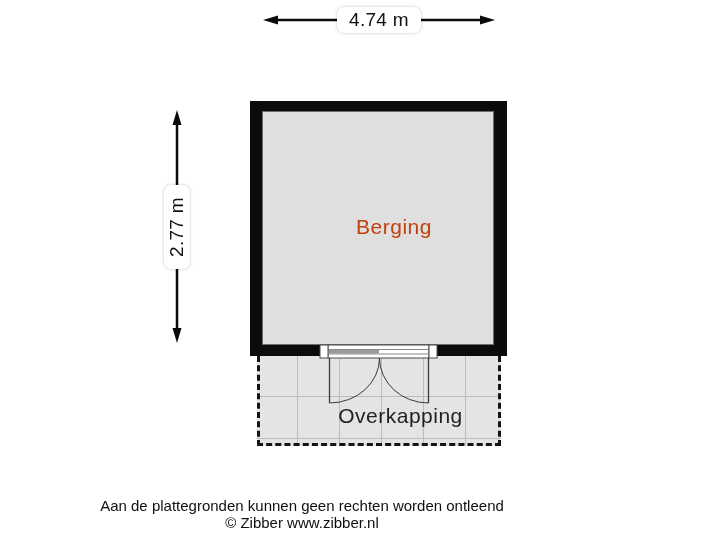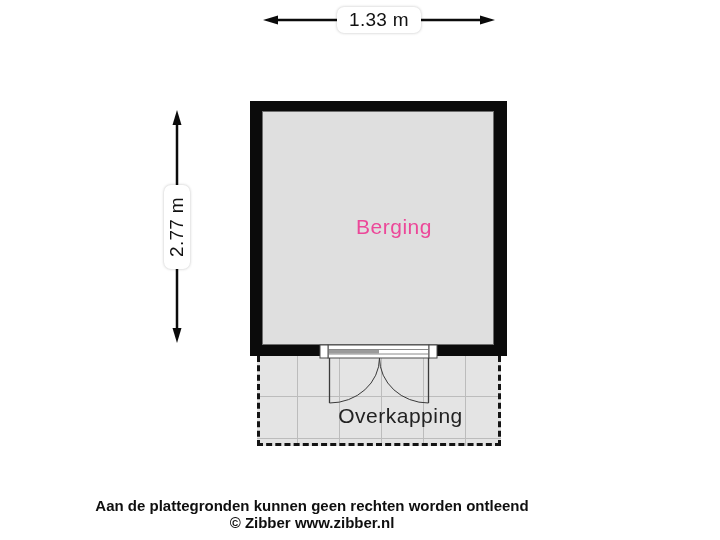--- a/index.html
+++ b/index.html
@@ -30,21 +30,21 @@
     left:250px;top:101px;width:257px;height:255px;
     background:#0b0b0b;z-index:1;
   }
   .room-inner{
     left:262px;top:111px;width:232px;height:234px;
     background:#dfdfdf;border:1px solid #6e6e6e;
     box-sizing:border-box;z-index:2;
   }
   .room-label{
     left:262px;top:215px;width:264px;
-    text-align:center;font-size:21px;color:#ec4899;
+    text-align:center;font-size:21px;color:#c2410c;
     letter-spacing:.5px;z-index:4;
   }
 
   
   .canopy{
     left:257px;top:356px;width:244px;height:90px;
     box-sizing:border-box;
     background-color:#e4e4e4;
     background-image:
       repeating-linear-gradient(to right, transparent 0, transparent 40px, #bcbcbc 40px, #bcbcbc 41px, transparent 41px, transparent 42px),
@@ -59,35 +59,35 @@
     left:257px;top:404px;width:287px;
     text-align:center;font-size:21px;color:#222;
     letter-spacing:.5px;z-index:4;
   }
 
   
   .door-svg{left:315px;top:340px;z-index:5;}
 
   
   .footer-line{
-    left:12px;width:600px;text-align:center;
-    font-size:15px;font-weight:700;color:#0f0f0f;z-index:4;
+    left:2px;width:600px;text-align:center;
+    font-size:15px;font-weight:400;color:#0f0f0f;z-index:4;
   }
   .footer-line.l1{top:497px;}
   .footer-line.l2{top:514px;}
 </style>
 </head>
 <body>
 
 <svg class="dim-svg" style="left:255px;top:6px;" width="250" height="28" viewBox="0 0 250 28">
   <line x1="20" y1="14" x2="228" y2="14" stroke="#0b0b0b" stroke-width="2.5"></line>
   <polygon points="8,14 23,9.5 23,18.5" fill="#0b0b0b"></polygon>
   <polygon points="240,14 225,9.5 225,18.5" fill="#0b0b0b"></polygon>
 </svg>
-<div class="dim-label" style="left:337px;top:7px;">1.33 m</div>
+<div class="dim-label" style="left:337px;top:7px;">4.74 m</div>
 
 <svg class="dim-svg" style="left:165px;top:102px;" width="28" height="250" viewBox="0 0 28 250">
   <line x1="12" y1="20" x2="12" y2="229" stroke="#0b0b0b" stroke-width="2.5"></line>
   <polygon points="12,8 7.5,23 16.5,23" fill="#0b0b0b"></polygon>
   <polygon points="12,241 7.5,226 16.5,226" fill="#0b0b0b"></polygon>
 </svg>
 <div class="dim-label vertical" style="left:135px;top:214px;">2.77 m</div>
 
 <div class="abs room-outer"></div>
 <div class="abs room-inner"></div>

